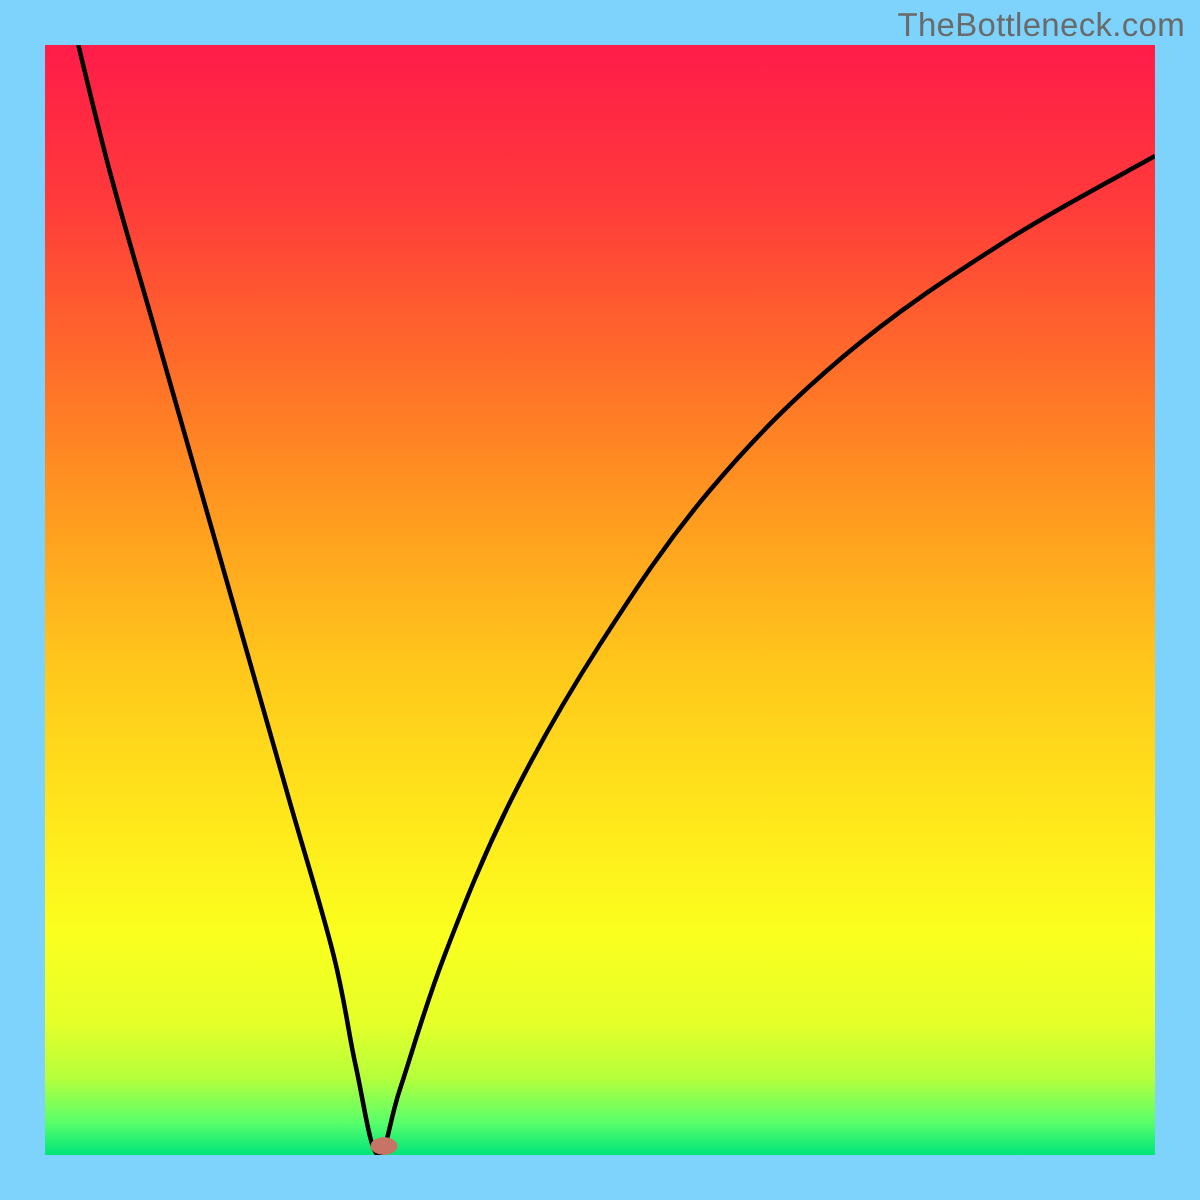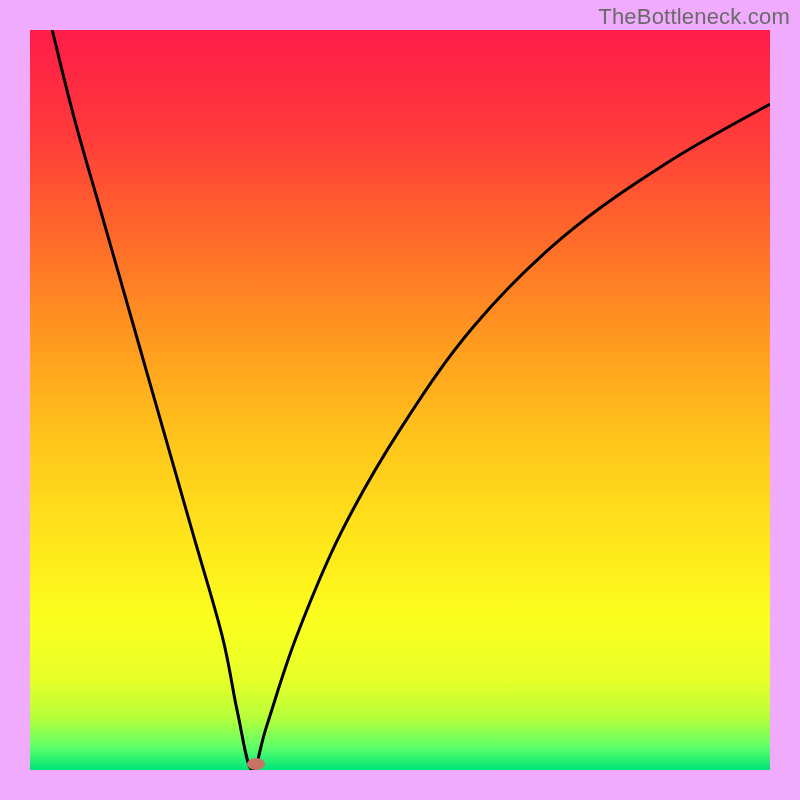--- a/index.html
+++ b/index.html
@@ -8,21 +8,21 @@
     width: 800px;
     height: 800px;
     background: #000;
     overflow: hidden;
     font-family: Arial, Helvetica, sans-serif;
   }
   .stage {
     position: relative;
     width: 800px;
     height: 800px;
-    background: #f0abfc;
+    background: #7dd3fc;
   }
   .plot-area {
     position: absolute;
     left: 30px;
     top: 30px;
     width: 740px;
     height: 740px;
   }
   .gradient-bg {
     position: absolute;

